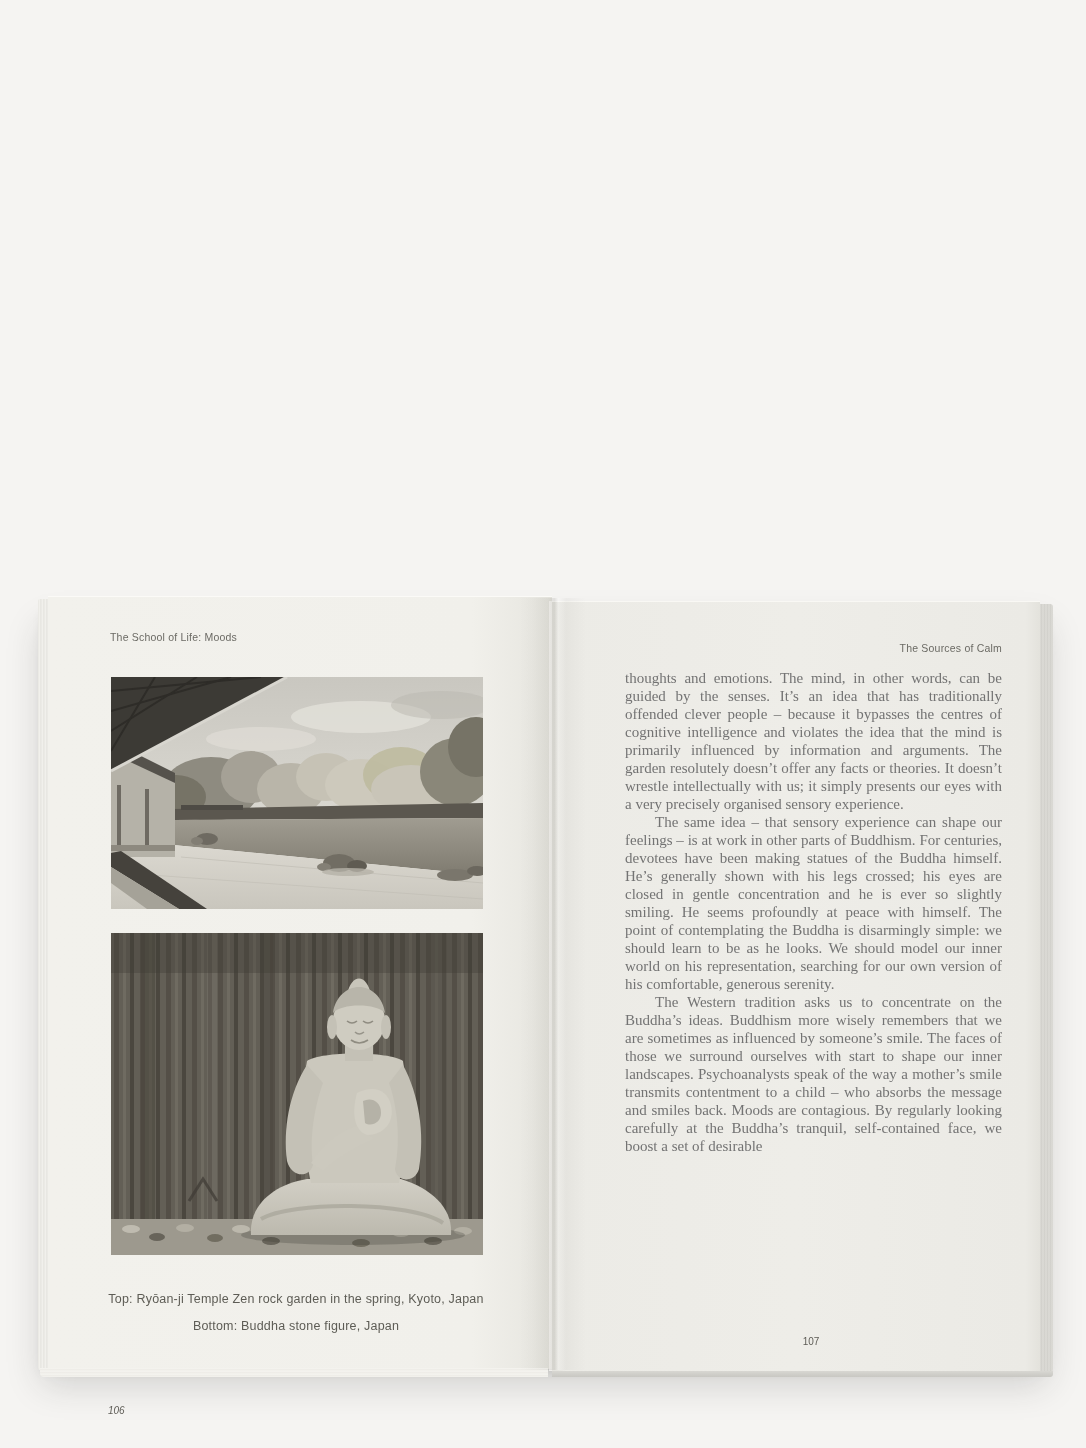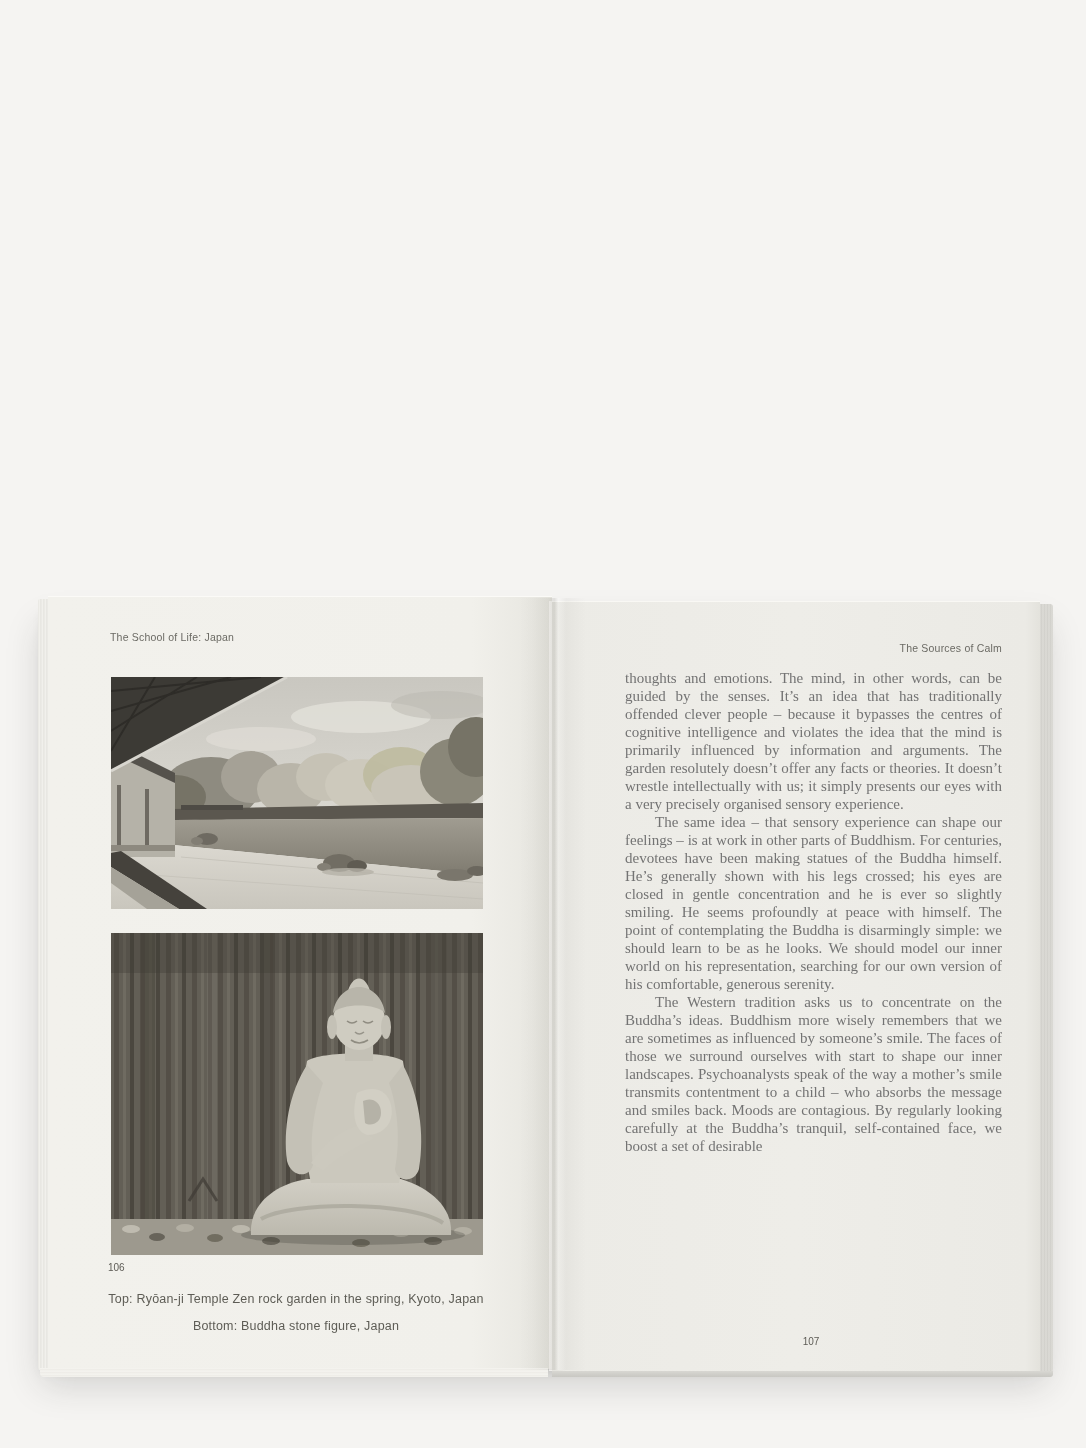--- a/index.html
+++ b/index.html
@@ -57,21 +57,21 @@
     position:absolute;left:549px;top:601px;width:3px;height:770px;
     background:#f7f6f2;opacity:.8;
   }
   
   .running-head{
     position:absolute;font-size:10.5px;letter-spacing:.2px;color:#6b6a64;
   }
   #lp-header{left:110px;top:631px;}
   #rp-header{left:625px;top:642px;width:377px;text-align:right;}
   .page-number{position:absolute;font-size:10px;color:#5d5b55;}
-  #pn-left{left:108px;top:1262px;}
+  #pn-left{left:108px;top:1405px;font-style:italic;}
   #pn-right{left:625px;top:1336px;width:372px;text-align:center;}
   .caption{
     position:absolute;left:100px;width:392px;text-align:center;
     font-size:12.5px;color:#5d5c55;letter-spacing:.2px;margin-top:16px;
   }
   #caption-top{top:1276px;}
   #caption-bottom{top:1303px;}
   #body-text{
     position:absolute;left:625px;top:669px;width:377px;
     font-family:"Liberation Serif",serif;
@@ -94,21 +94,21 @@
   <div id="book-shadow"></div>
 
   <div id="left-page-block-edge" class="page"></div>
   <div id="left-page" class="page"></div>
   <div id="right-page" class="page"></div>
   <div id="right-page-block-edge" class="page"></div>
   <div id="left-bottom-sheets"></div>
   <div id="right-bottom-block"></div>
   <div id="deckle-edge"></div>
 
-  <div id="lp-header" class="running-head">The School of Life: Japan</div>
+  <div id="lp-header" class="running-head">The School of Life: Moods</div>
 
   <div id="photo-zen" class="photo">
     <svg width="372" height="232" viewBox="0 0 372 232">
       <defs>
         <linearGradient id="skyG" x1="0" y1="0" x2="0" y2="1">
           <stop offset="0" stop-color="#c9c7c0"></stop>
             <stop offset="1" stop-color="#dbd9d2"></stop>
         </linearGradient>
         <linearGradient id="wallG" x1="0" y1="0" x2="0" y2="1">
           <stop offset="0" stop-color="#a09c91"></stop>

